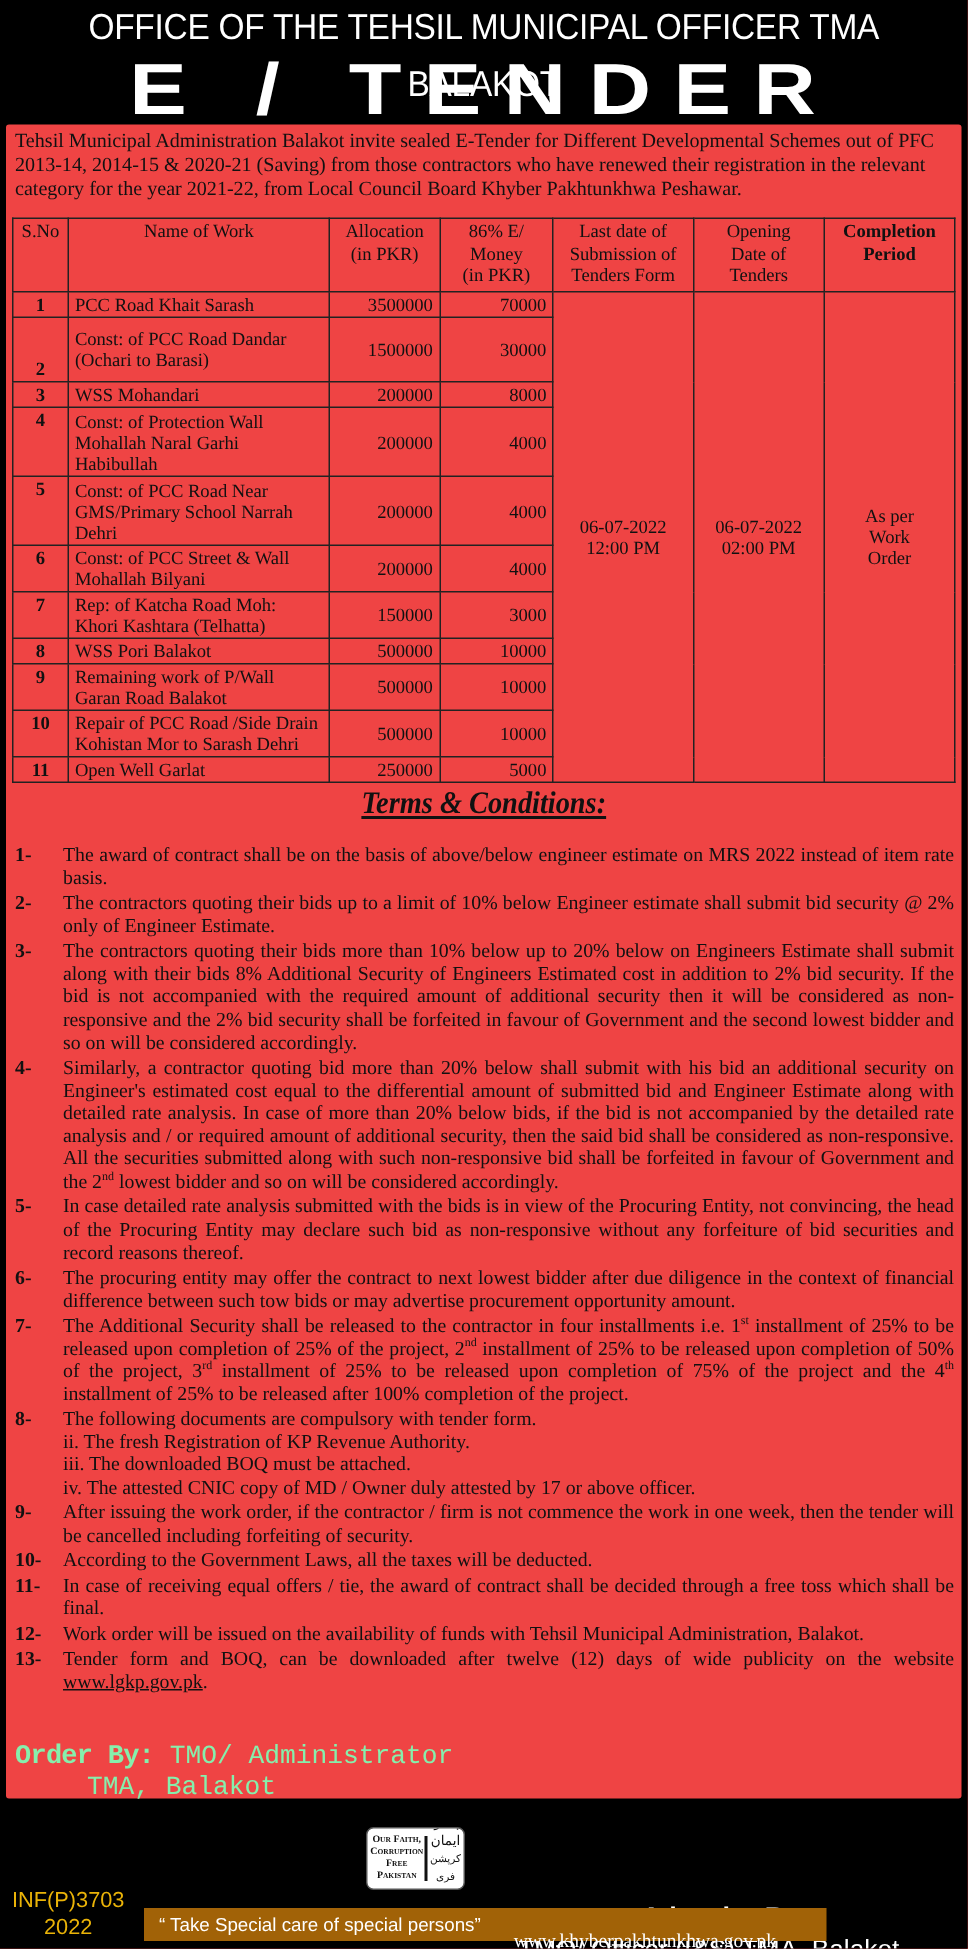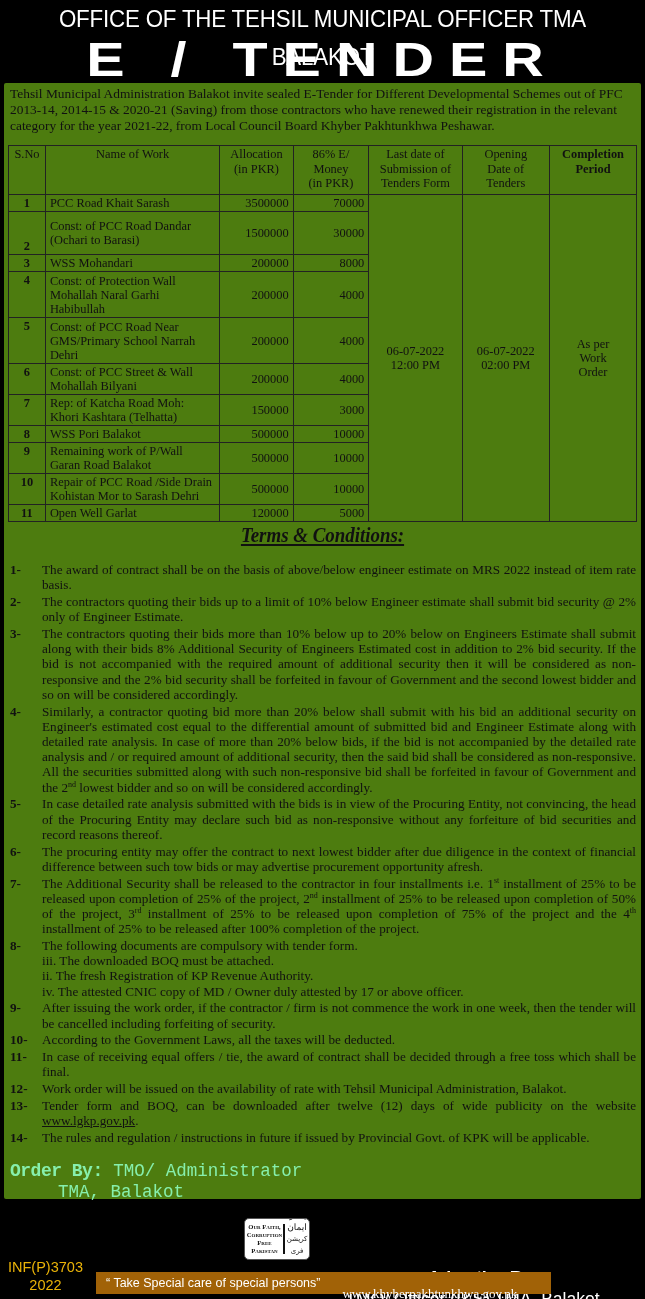--- a/index.html
+++ b/index.html
@@ -14,21 +14,21 @@
   }
   .hdr-big {
     position: absolute; left: 0; top: 34px; width: 645px; height: 50px;
     color: #fff; font-family: "Liberation Sans", sans-serif; font-weight: bold;
     font-size: 46px; text-align: center; line-height: 50px; letter-spacing: 12px;
     transform: scaleX(1.25) scaleY(1.05); transform-origin: center;
   }
 
   .panel {
     position: absolute; left: 4px; top: 83px; width: 637px; height: 1116px;
-    background: #4d7c0f; border-radius: 2px;
+    background: #ef4444; border-radius: 2px;
   }
 
   .intro {
     position: absolute; left: 6px; top: 3px; width: 628px;
     font-size: 13.4px; line-height: 16px; text-align: left;
   }
 
   table.works {
     position: absolute; left: 4px; top: 62px; width: 629px;
     border-collapse: collapse; font-size: 12.4px; line-height: 14px;
@@ -182,21 +182,21 @@
       </tr>
       <tr style="height:31px;">
         <td class="sno top">10</td>
         <td class="name">Repair of PCC Road /Side Drain Kohistan Mor to Sarash Dehri</td>
         <td class="num">500000</td>
         <td class="num">10000</td>
       </tr>
       <tr style="height:15px;">
         <td class="sno">11</td>
         <td class="name">Open Well Garlat</td>
-        <td class="num">120000</td>
+        <td class="num">250000</td>
         <td class="num">5000</td>
       </tr>
     </tbody>
   </table>
 
   <div class="tc-title">Terms &amp; Conditions:</div>
 
   <div class="terms">
     <div class="term">
       <span class="n">1-</span>
@@ -213,58 +213,54 @@
     <div class="term">
       <span class="n">4-</span>
       <span class="t"><span>Similarly, a contractor quoting bid more than 20% below shall submit with his bid an additional security on Engineer's estimated cost equal to the differential amount of submitted bid and Engineer Estimate along with detailed rate analysis. In case of more than 20% below bids, if the bid is not accompanied by the detailed rate analysis and / or required amount of additional security, then the said bid shall be considered as non-responsive. All the securities submitted along with such non-responsive bid shall be forfeited in favour of Government and the 2</span><sup>nd</sup><span> lowest bidder and so on will be considered accordingly.</span></span>
     </div>
     <div class="term">
       <span class="n">5-</span>
       <span class="t">In case detailed rate analysis submitted with the bids is in view of the Procuring Entity, not convincing, the head of the Procuring Entity may declare such bid as non-responsive without any forfeiture of bid securities and record reasons thereof.</span>
     </div>
     <div class="term">
       <span class="n">6-</span>
-      <span class="t">The procuring entity may offer the contract to next lowest bidder after due diligence in the context of financial difference between such tow bids or may advertise procurement opportunity afresh.</span>
+      <span class="t">The procuring entity may offer the contract to next lowest bidder after due diligence in the context of financial difference between such tow bids or may advertise procurement opportunity amount.</span>
     </div>
     <div class="term">
       <span class="n">7-</span>
       <span class="t"><span>The Additional Security shall be released to the contractor in four installments i.e. 1</span><sup>st</sup><span> installment of 25% to be released upon completion of 25% of the project, 2</span><sup>nd</sup><span> installment of 25% to be released upon completion of 50% of the project, 3</span><sup>rd</sup><span> installment of 25% to be released upon completion of 75% of the project and the 4</span><sup>th</sup><span> installment of 25% to be released after 100% completion of the project.</span></span>
     </div>
     <div class="term">
       <span class="n">8-</span>
       <span class="t">
         <div>The following documents are compulsory with tender form.</div>
+        <div class="subitem">ii. The fresh Registration of KP Revenue Authority.</div>
         <div class="subitem">iii. The downloaded BOQ must be attached.</div>
-        <div class="subitem">ii. The fresh Registration of KP Revenue Authority.</div>
         <div class="subitem">iv. The attested CNIC copy of MD / Owner duly attested by 17 or above officer.</div>
       </span>
     </div>
     <div class="term">
       <span class="n">9-</span>
       <span class="t">After issuing the work order, if the contractor / firm is not commence the work in one week, then the tender will be cancelled including forfeiting of security.</span>
     </div>
     <div class="term">
       <span class="n">10-</span>
       <span class="t">According to the Government Laws, all the taxes will be deducted.</span>
     </div>
     <div class="term">
       <span class="n">11-</span>
       <span class="t">In case of receiving equal offers / tie, the award of contract shall be decided through a free toss which shall be final.</span>
     </div>
     <div class="term">
       <span class="n">12-</span>
-      <span class="t">Work order will be issued on the availability of rate with Tehsil Municipal Administration, Balakot.</span>
+      <span class="t">Work order will be issued on the availability of funds with Tehsil Municipal Administration, Balakot.</span>
     </div>
     <div class="term">
       <span class="n">13-</span>
       <span class="t"><span>Tender form and BOQ, can be downloaded after twelve (12) days of wide publicity on the website </span><span class="link">www.lgkp.gov.pk</span><span>.</span></span>
-    </div>
-    <div class="term">
-      <span class="n">14-</span>
-      <span class="t">The rules and regulation / instructions in future if issued by Provincial Govt. of KPK will be applicable.</span>
     </div>
   </div>
 </div>
 
 <div class="footer-left">
   <div><span class="lbl">Order By:</span><span> TMO/ Administrator</span></div>
   <div class="l2">TMA, Balakot</div>
 </div>
 
 <div class="logo">

